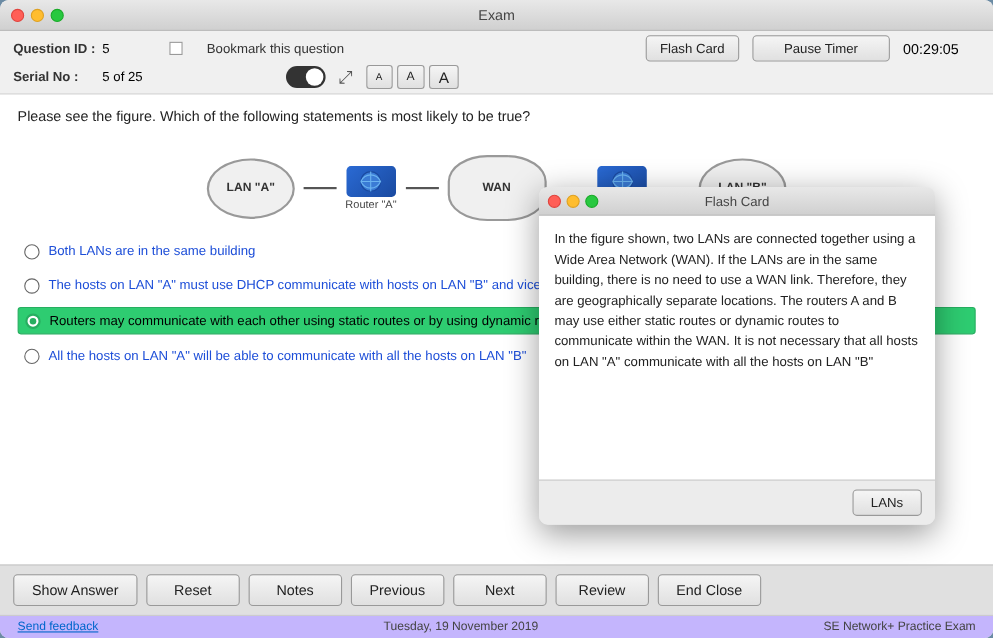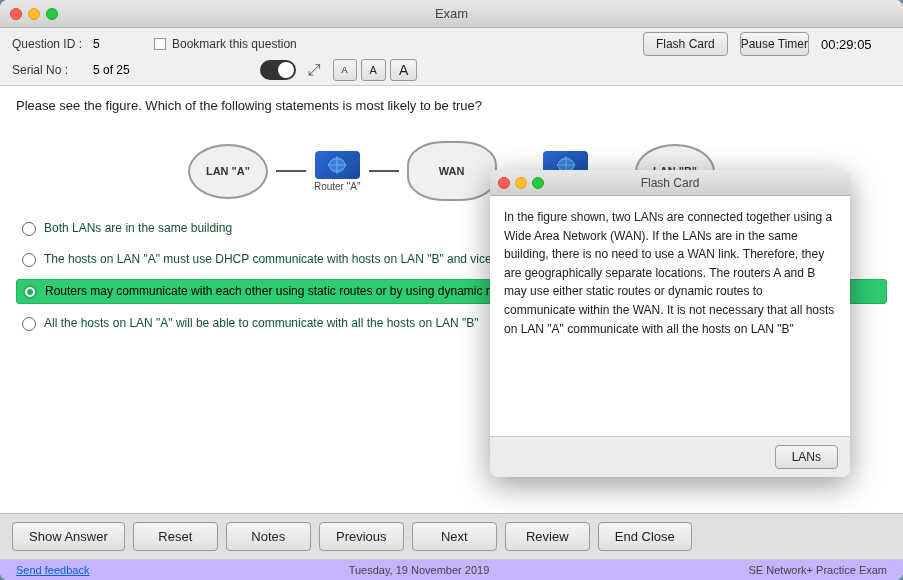--- a/index.html
+++ b/index.html
@@ -97,26 +97,26 @@
       gap: 2px;
       min-width: 120px;
     }
     .info-row {
       display: flex;
       align-items: center;
       gap: 6px;
       font-size: 12px;
       color: #333;
     }
-    .info-label { font-weight: 400; min-width: 75px; }
+    .info-label { font-weight: 700; min-width: 75px; }
     .info-value { color: #000; }
     .bookmark-area {
       display: flex;
       align-items: center;
-      gap: 6px;
+      gap: 22px;
       font-size: 12px;
       color: #333;
       margin-left: 10px;
     }
     .checkbox {
       width: 12px; height: 12px;
       border: 1px solid #999;
       background: #fff;
       display: inline-block;
       flex-shrink: 0;
@@ -128,21 +128,21 @@
       padding: 4px 12px;
       font-size: 12px;
       cursor: pointer;
       color: #222;
       margin-left: auto;
     }
     .btn-pausetimer {
       background: linear-gradient(180deg, #f5f5f5 0%, #e0e0e0 100%);
       border: 1px solid #999;
       border-radius: 4px;
-      padding: 4px 0;
+      padding: 4px 28px;
       font-size: 12px;
       cursor: pointer;
       color: #222;
       text-align: right;
     }
     .timer {
       font-size: 13px;
       font-weight: 500;
       color: #000000;
       min-width: 70px;
@@ -257,21 +257,21 @@
     .options-list {
       display: flex;
       flex-direction: column;
       gap: 8px;
     }
     .option-item {
       display: flex;
       align-items: flex-start;
       gap: 8px;
       font-size: 12px;
-      color: #14532d;
+      color: #1d4ed8;
       padding: 4px 6px;
       border-radius: 3px;
     }
     .option-item.selected {
       background: #2ecc71;
       border: 1px solid #27ae60;
       color: #000;
     }
     .radio-btn {
       width: 14px; height: 14px;

